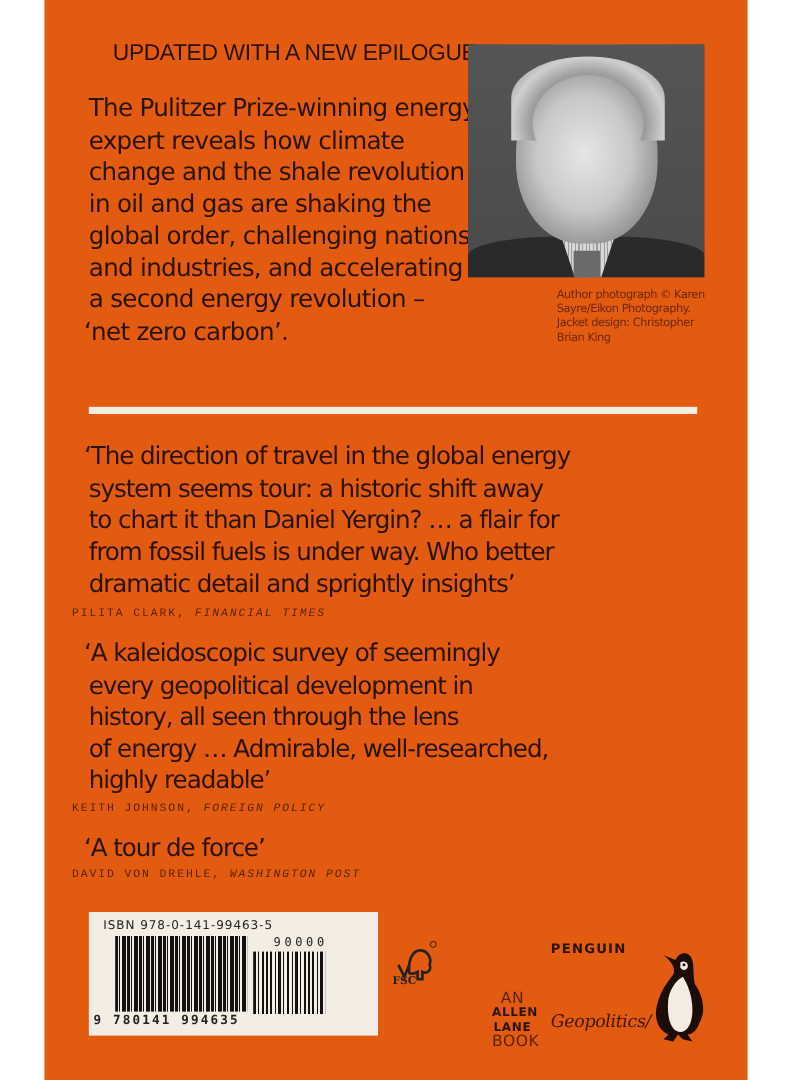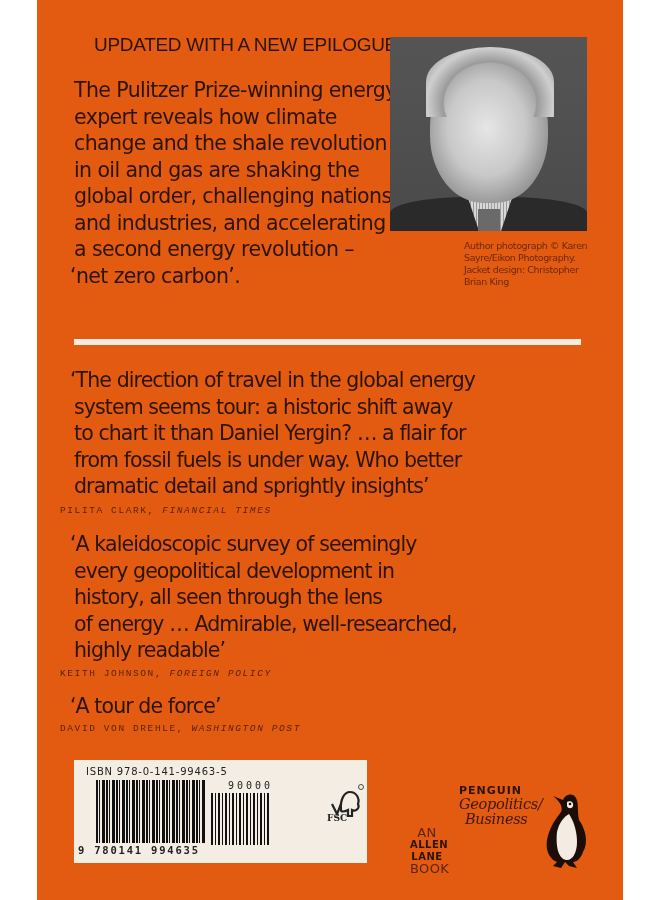--- a/index.html
+++ b/index.html
@@ -15,34 +15,34 @@
   .photo .hair { position:absolute; left:36px; top:10px; width:128px; height:70px; border-radius:50% 50% 0 0; background:radial-gradient(ellipse at 50% 80%, transparent 50%, #9a9a9a 52%, #cfcfcf 70%, #777 100%); }
   .photo .suit { position:absolute; left:0; top:160px; width:197px; height:40px; background:#2a2a2a; border-radius:40% 40% 0 0; }
   .photo .shirt { position:absolute; left:75px; top:152px; width:50px; height:45px; background:repeating-linear-gradient(90deg,#d8d8d8 0 2px,#9a9a9a 2px 3px); clip-path:polygon(0 0,100% 0,70% 100%,30% 100%); }
   .photo .tie { position:absolute; left:88px; top:172px; width:22px; height:30px; background:#6a6a6a; }
   .credit { position:absolute; left:464px; top:240px; width:140px; font-size:9.5px; line-height:12px; color:#6e2a0a; font-family:"DejaVu Sans", sans-serif; letter-spacing:-0.4px; }
   .rule { position:absolute; left:74px; top:339px; width:507px; height:6px; background:#f6ece0; }
   .quote { position:absolute; left:74px; width:430px; font-size:20.5px; line-height:26.5px; font-family:"DejaVu Sans", sans-serif; letter-spacing:-0.9px; }
   .quote div { white-space:nowrap; }
   .attrib { position:absolute; left:60px; font-size:9.5px; letter-spacing:1.6px; color:#5a2608; font-family:Liberation Mono, monospace; white-space:nowrap; }
   .attrib i { font-style:italic; }
-  .barcode-box { position:absolute; left:74px; top:760px; width:293px; height:103px; background:#f3ede4; }
+  .barcode-box { position:absolute; left:74px; top:760px; width:241px; height:103px; background:#f3ede4; }
   .isbn-label { position:absolute; left:12px; top:6px; font-size:10px; letter-spacing:0.8px; color:#222; font-family:"DejaVu Sans", sans-serif; white-space:nowrap; }
   .bars { position:absolute; left:22px; top:20px; width:110px; height:63px; background:repeating-linear-gradient(90deg,#111 0 2px,transparent 2px 3px,#111 3px 4px,transparent 4px 6px,#111 6px 9px,transparent 9px 10px); }
   .bars2 { position:absolute; left:137px; top:33px; width:60px; height:52px; background:repeating-linear-gradient(90deg,#111 0 2px,transparent 2px 4px,#111 4px 5px,transparent 5px 7px); }
   .addon { position:absolute; left:138px; top:20px; font-size:10px; letter-spacing:3px; color:#222; font-family:"DejaVu Sans Mono", monospace;margin-left:16px; }
   .ean { position:absolute; left:4px; top:84px; font-size:10.5px; letter-spacing:1.8px; color:#222; font-family:"DejaVu Sans Mono", monospace; white-space:nowrap;font-weight:bold; }
   .fsc { position:absolute; left:252px; top:20px; width:40px; height:50px; }
   .fsc-text { position:absolute; left:253px; top:53px; font-size:9px; font-weight:bold; color:#222; font-family:"DejaVu Serif", serif; }
   .allen { position:absolute; left:410px; top:827px; width:34px; text-align:center; font-family:"DejaVu Sans", sans-serif; color:#2a1408; line-height:12px; }
   .allen .sm { font-size:13px; letter-spacing:0.4px; color:#5a2608; }
   .allen .bg { font-size:10px; font-weight:bold; letter-spacing:0.5px; }
   .series { position:absolute; left:459px; top:784px; font-family:"DejaVu Sans", sans-serif; color:#2a1408; }
   .series .pg { font-size:11px; font-weight:bold; letter-spacing:1px; }
-  .series .it { font-family:"DejaVu Serif", serif; font-style:italic; font-size:14.5px; line-height:15px; color:#3a1a08; letter-spacing:-0.3px; }
+  .series .it { font-family:"DejaVu Serif", serif; font-style:italic; font-size:14.5px; line-height:15px; color:#3a1a08; letter-spacing:-0.3px;margin-top:48px; }
   .penguin { position:absolute; left:543px; top:790px; width:46px; height:80px; }
 </style>
 </head>
 <body>
 
 <div class="cover"></div>
 
 <div class="headline ink">UPDATED WITH A NEW EPILOGUE</div>
 
 <div class="blurb ink">

